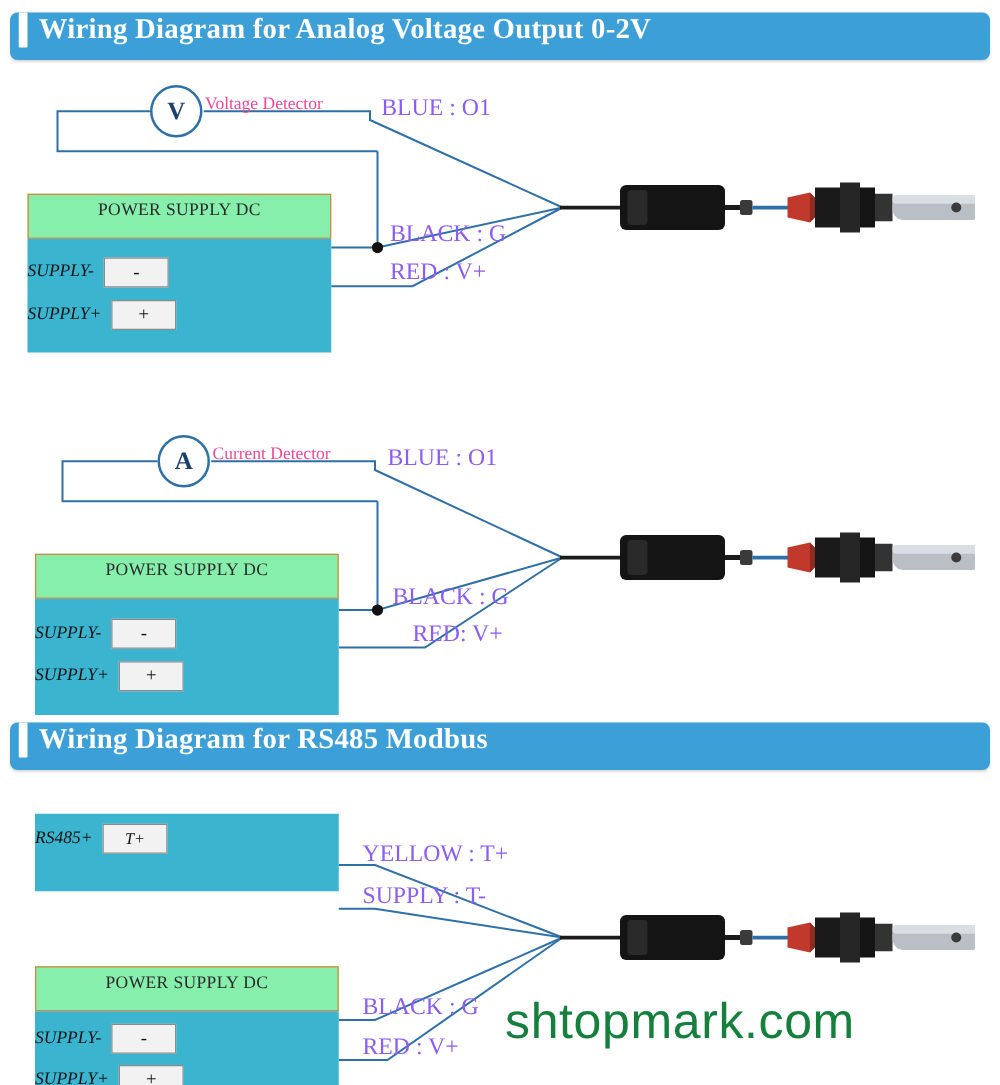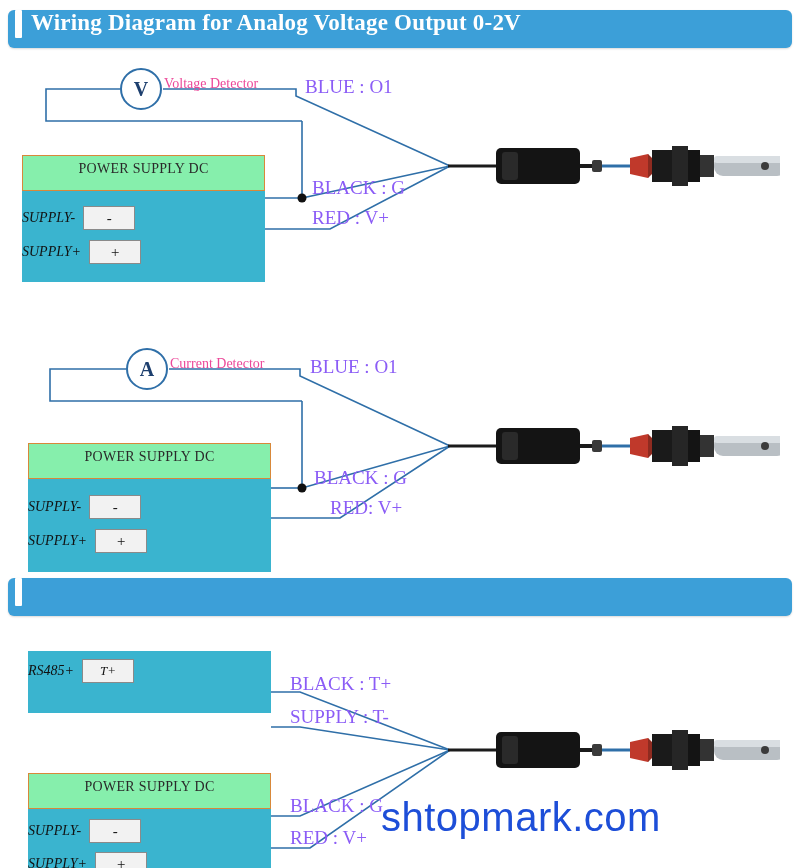--- a/index.html
+++ b/index.html
@@ -132,24 +132,24 @@
     top: 0;
     overflow: visible;
   }
   
   .sensor {
     position: absolute;
   }
   
   .watermark {
     position: absolute;
-    left: 381px;
+    left: 404px;
     top: 795px;
     font-size: 40px;
-    color: #1d4ed8;
+    color: #15803d;
     font-family: "Liberation Sans", sans-serif;
     letter-spacing: 0.5px;
   }
 </style>
 </head>
 <body>
 
 <div class="section" style="top:0;height:270px;">
 
   <div class="title-bar" style="top:10px;">
@@ -272,20 +272,21 @@
     <rect x="274" y="26" width="72" height="20" rx="9" fill="#b9bfc4"></rect>
     <rect x="274" y="26" width="72" height="7" rx="3" fill="#d9dee2"></rect>
     <circle cx="325" cy="36" r="4" fill="#3b3b3b"></circle>
   </svg>
 </div>
 
 <div class="section" style="top:560px;height:308px;">
 
   <div class="title-bar" style="top:18px;">
     <div class="title-accent"></div>
+    <div class="title-text">Wiring Diagram for RS485 Modbus</div>
   </div>
 
   <svg class="wires" width="800" height="308">
 
     <polyline points="271,132 300,132 450,190" fill="none" stroke="#2f6fa8" stroke-width="1.6"></polyline>
 
     <polyline points="271,167 300,167 450,190" fill="none" stroke="#2f6fa8" stroke-width="1.6"></polyline>
 
     <polyline points="271,256 300,256 450,190" fill="none" stroke="#2f6fa8" stroke-width="1.6"></polyline>
 
@@ -308,21 +309,21 @@
         <span class="row-label">SUPPLY-</span>
         <span class="terminal">-</span>
       </div>
       <div class="box-row" style="margin-top:5px;">
         <span class="row-label">SUPPLY+</span>
         <span class="terminal">+</span>
       </div>
     </div>
   </div>
 
-  <div class="wire-label" style="left:290px;top:113px;">BLACK : T+</div>
+  <div class="wire-label" style="left:290px;top:113px;">YELLOW : T+</div>
   <div class="wire-label" style="left:290px;top:146px;">SUPPLY : T-</div>
   <div class="wire-label" style="left:290px;top:235px;">BLACK : G</div>
   <div class="wire-label" style="left:290px;top:267px;">RED : V+</div>
 
   <svg class="sensor" style="left:440px;top:154px;" width="340" height="80">
     <line x1="8" y1="36" x2="56" y2="36" stroke="#1b1b1b" stroke-width="3"></line>
     <rect x="56" y="18" width="84" height="36" rx="5" fill="#141414"></rect>
     <rect x="62" y="22" width="16" height="28" rx="3" fill="#2a2a2a"></rect>
     <line x1="140" y1="36" x2="158" y2="36" stroke="#1b1b1b" stroke-width="4"></line>
     <rect x="152" y="30" width="10" height="12" rx="2" fill="#3a3a3a"></rect>

